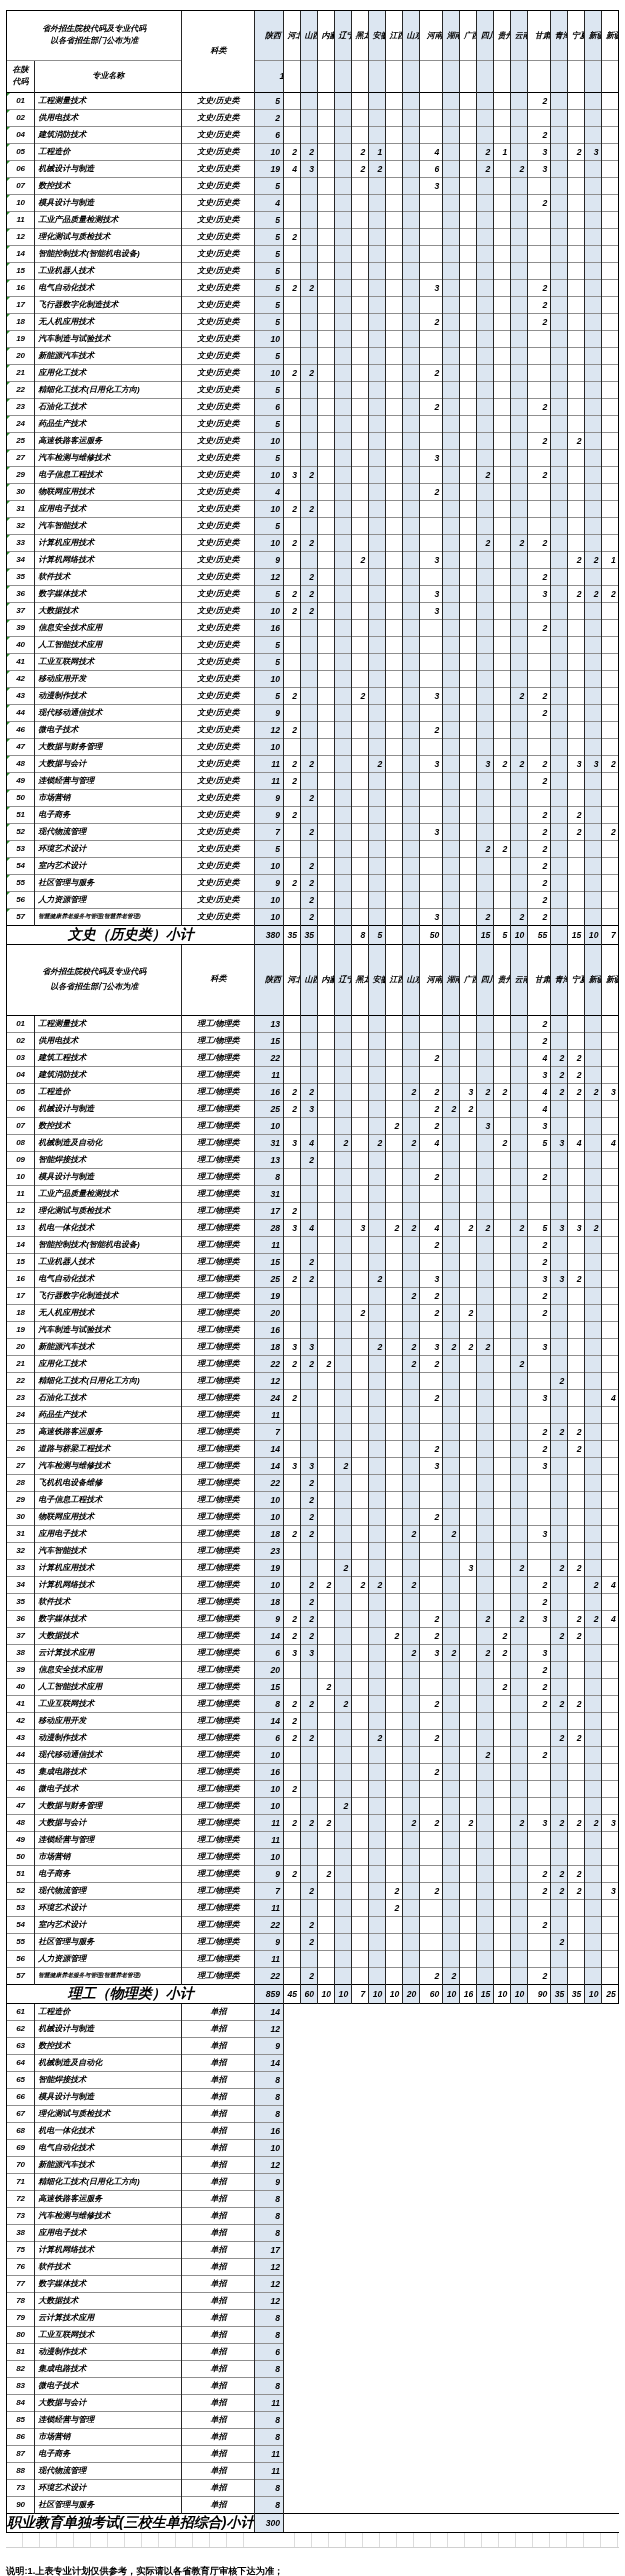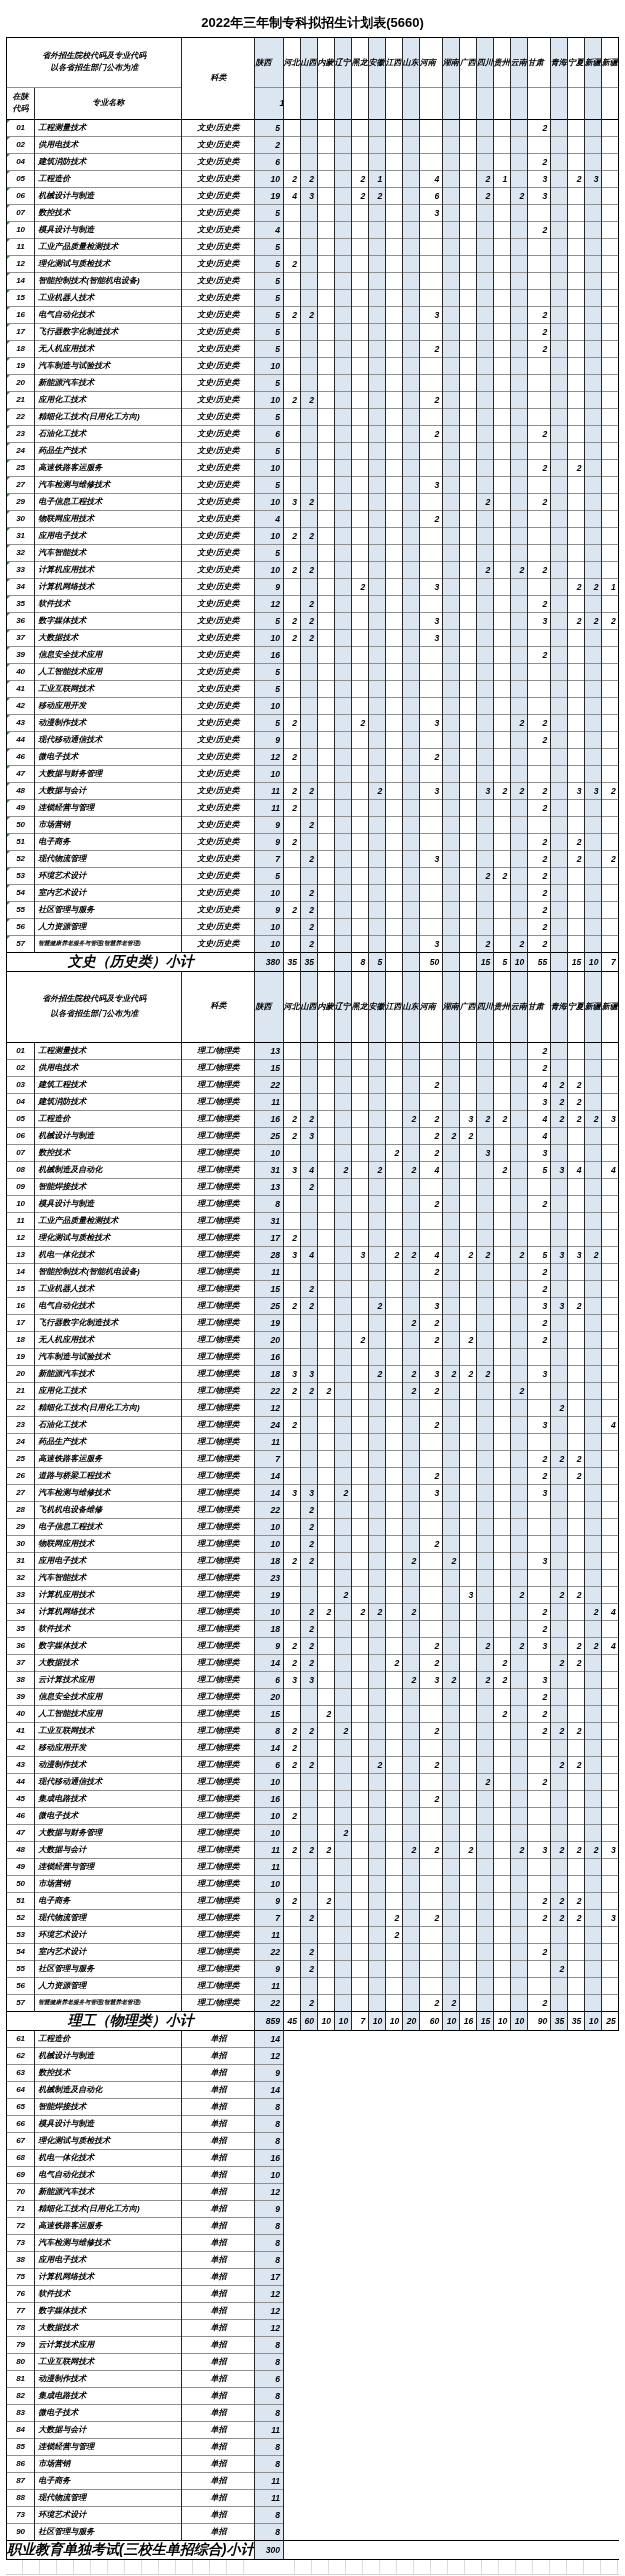--- a/index.html
+++ b/index.html
@@ -14,21 +14,21 @@
   td.last{border-right:1.2px solid #000;}
   tr.thick td{border-top:1.2px solid #000;}
   tr.bottomthick td{border-bottom:1.2px solid #000;margin-top:20px;}
   td.first{border-left:1.2px solid #000;}
   .stripe{background:#dce6f1;}
   .num{text-align:right;padding-right:2.4px;}
   .code{text-align:center;font-size:8px;position:relative;}
   .name{text-align:left;padding-left:3.1px;font-size:8px;}
   .name.small{font-size:5.8px;}
   .kelei{text-align:center;font-size:8px;}
-  .vcell{}
+  .vcell{text-align:center;}
   .vtext{display:inline-block;width:1em;word-break:break-all;font-size:8px;line-height:1.3;font-weight:bold;}
   tr.provrow{height:50px;}
   tr.totrow{height:32px;}
   tr.hdr2row{height:71px;}
   tr.subrow{height:16.7px;}
   .hcell{text-align:center;font-size:8px;line-height:1.6;white-space:pre-line;}
   .tot{font-size:9.2px;padding-left:24px;}
   .hdr2notice{text-align:center;font-size:8px;line-height:1.8;white-space:pre-line;}
   .subLabel{text-align:center;font-size:14px;}
   td.void{border-top:none;border-right:none;background:#fff;}
@@ -38,21 +38,20 @@
        border-top:3.1px solid #2f8f2f;border-right:3.1px solid transparent;}
   .grid-strip{height:14.7px;border-bottom:0.6px solid #d0d0d0;
       background:repeating-linear-gradient(90deg,transparent 0,transparent 16.5px,#dcdcdc 16.5px,#dcdcdc 17px);}
   .notes{padding-top:14.7px;padding-bottom:9.8px;border-bottom:0.6px solid #d8d8d8;font-size:9.2px;font-weight:bold;line-height:1.85;}
   .notes .l2{padding-left:28px;}
 </style>
 </head>
 <body>
 
 <div class="sheet">
-  <div class="title">2022年三年制专科拟招生计划表(5660)</div>
   <table>
     <colgroup>
         <col style="width: 28px;">
         <col style="width: 147px;">
         <col style="width: 73px;">
         <col style="width: 28px;">
         <col style="width: 17px;">
         <col style="width: 17px;">
         <col style="width: 17px;">
         <col style="width: 17px;">

